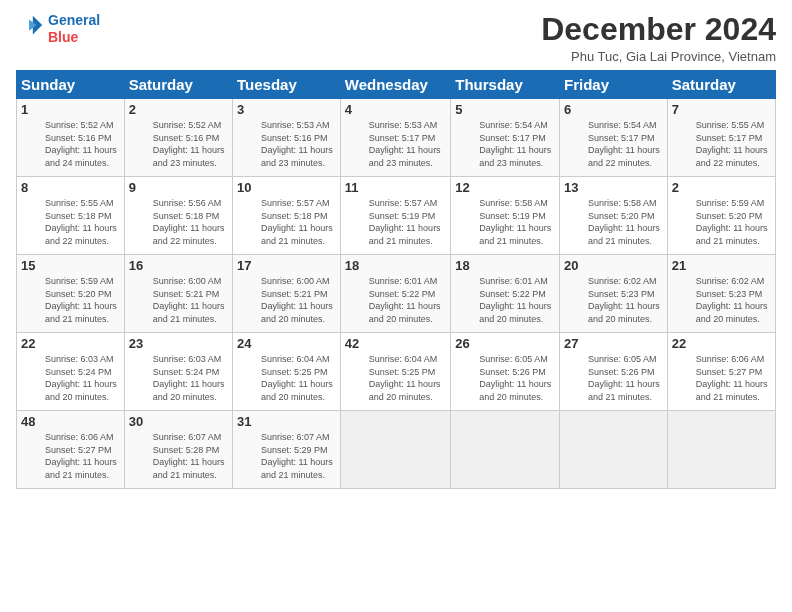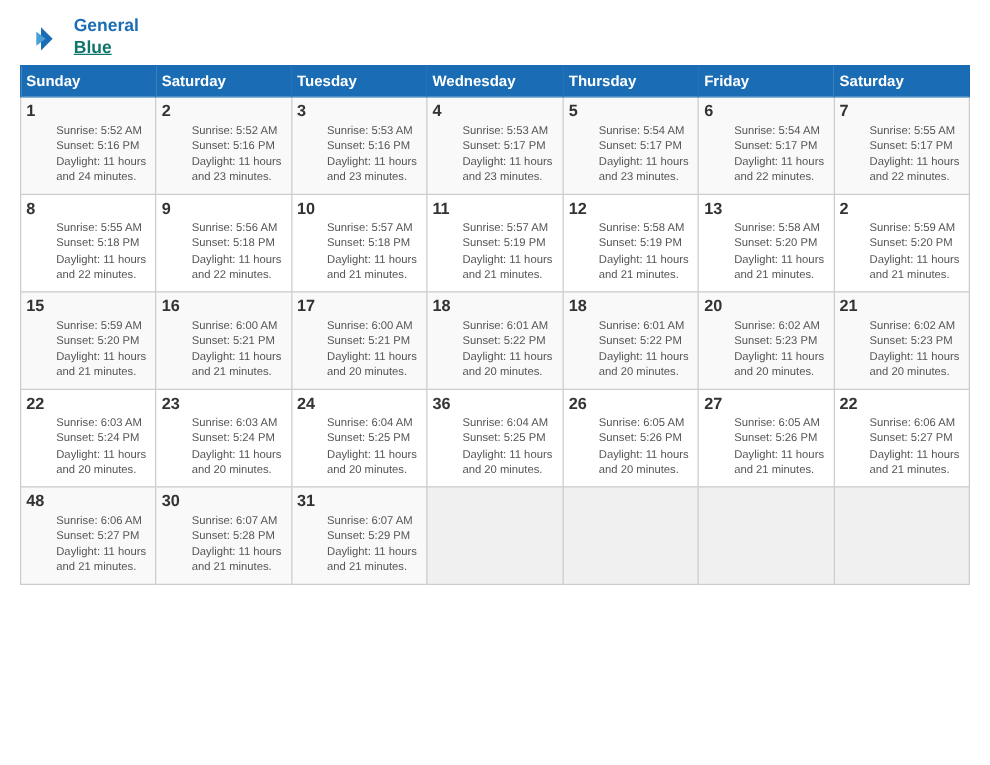--- a/index.html
+++ b/index.html
@@ -15,22 +15,22 @@
       padding: 12px 16px 8px 16px;
     }
     .header {
       display: flex;
       align-items: flex-start;
       justify-content: space-between;
       margin-bottom: 6px;
     }
     .logo {
       display: flex;
-      align-items: flex-end;
-      gap: 15px;
+      align-items: flex-start;
+      gap: 4px;
     }
     .logo-text {
       font-size: 14px;
       font-weight: bold;
       color: #333;
       line-height: 1.2;
     }
     .logo-text span {
       color: #1a6db5;
     }
@@ -55,21 +55,21 @@
     table {
       width: 100%;
       border-collapse: collapse;
       font-size: 9.5px;
     }
     thead th {
       background-color: #1a6db5;
       color: #fff;
       padding: 5px 4px;
       text-align: left;
-      font-size: 12px;
+      font-size: 15px;
       font-weight: bold;
       border: 1px solid #1a6db5;
     }
     tbody td {
       border: 1px solid #ccc;
       padding: 3px 4px;
       vertical-align: top;
       height: 78px;
       width: 113px;
     }
@@ -101,22 +101,26 @@
 
 <div class="container">
   <div class="header">
     <div class="logo">
       <svg class="logo-icon" viewBox="0 0 30 30">
         <polygon points="18,4 28,14 18,24" fill="#1a6db5"></polygon>
         <polygon points="14,8 22,14 14,20" fill="#4a9fd5"></polygon>
       </svg>
       <div class="logo-text">
         <div><span>General</span></div>
-        <div style="color:#0f766e;text-decoration:underline;">Blue</div>
+        <div style="color:#ef4444;">Blue</div>
       </div>
+    </div>
+    <div class="title-section">
+      <div class="month-title">December 2024</div>
+      <div class="location">Phu Tuc, Gia Lai Province, Vietnam</div>
     </div>
   </div>
 
   <table>
     <thead>
       <tr>
         <th>Sunday</th>
         <th>Saturday</th>
         <th>Tuesday</th>
         <th>Wednesday</th>
@@ -223,21 +227,21 @@
           </td>
           <td>
             <span class="day-num">23</span>
             <div class="day-info">Sunrise: 6:03 AM<br>Sunset: 5:24 PM<br>Daylight: 11 hours<br>and 20 minutes.</div>
           </td>
           <td>
             <span class="day-num">24</span>
             <div class="day-info">Sunrise: 6:04 AM<br>Sunset: 5:25 PM<br>Daylight: 11 hours<br>and 20 minutes.</div>
           </td>
           <td>
-            <span class="day-num">36</span>
+            <span class="day-num">42</span>
             <div class="day-info">Sunrise: 6:04 AM<br>Sunset: 5:25 PM<br>Daylight: 11 hours<br>and 20 minutes.</div>
           </td>
           <td>
             <span class="day-num">26</span>
             <div class="day-info">Sunrise: 6:05 AM<br>Sunset: 5:26 PM<br>Daylight: 11 hours<br>and 20 minutes.</div>
           </td>
           <td>
             <span class="day-num">27</span>
             <div class="day-info">Sunrise: 6:05 AM<br>Sunset: 5:26 PM<br>Daylight: 11 hours<br>and 21 minutes.</div>
           </td>

